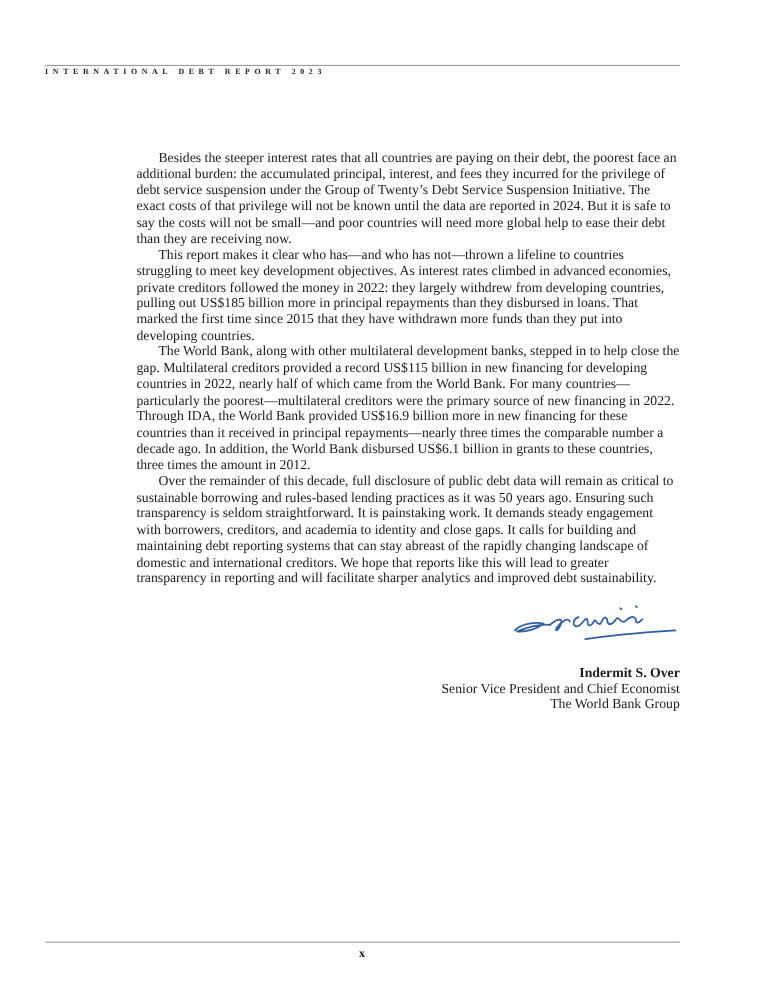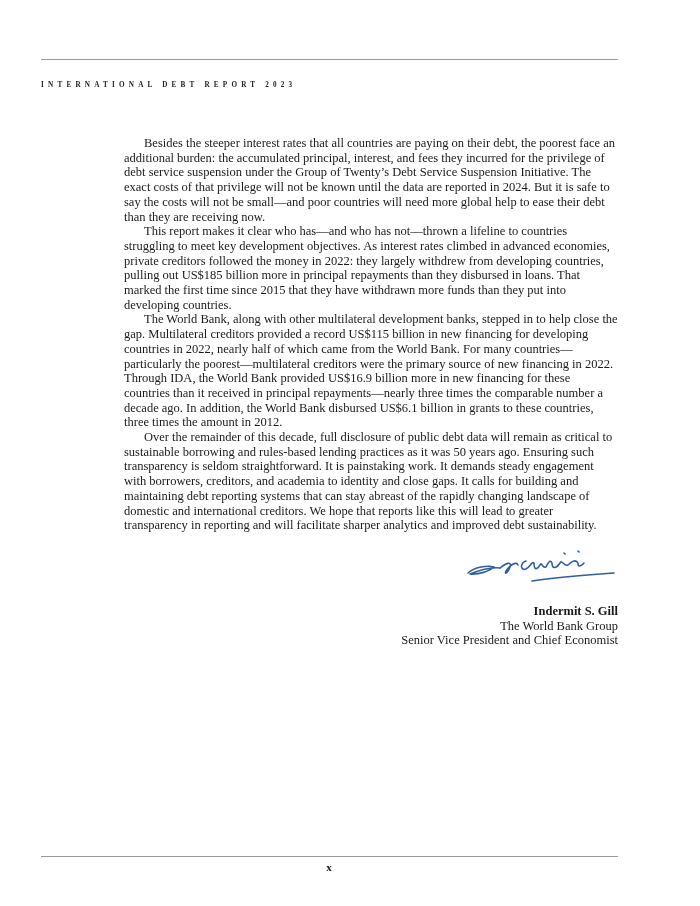--- a/index.html
+++ b/index.html
@@ -1,18 +1,18 @@
 <!DOCTYPE html>
 <html><head>
   <meta charset="utf-8">
   <style>
     html, body { margin: 0; padding: 0; background: #ffffff; }
     body { width: 700px; height: 906px; position: relative; overflow: hidden; font-family: "Liberation Serif", "DejaVu Serif", serif; color: #1a1a1a; }
     .header-rule { position: absolute; left: 41px; top: 59px; width: 577px; height: 1px; background: #9a9a9a; }
-    .running-head { position: absolute; left: 41px; top: 61px; font-size: 7.2px; font-weight: bold; letter-spacing: 4.2px; color: #222; white-space: nowrap; margin-top: 20px; }
+    .running-head { position: absolute; left: 41px; top: 61px; font-size: 7.2px; font-weight: bold; letter-spacing: 4.2px; color: #222; white-space: nowrap; }
     .body-text { position: absolute; left: 124px; top: 136px; width: 494px; font-size: 12.5px; line-height: 14.7px; color: #1a1a1a; }
     .body-text p { margin: 0; text-indent: 20px; text-align: left; }
     .signature { position: absolute; left: 460px; top: 545px; width: 160px; height: 40px; }
     .sign-block { position: absolute; right: 82px; top: 604px; text-align: right; font-size: 12.5px; line-height: 14.6px; }
     .sign-name { font-weight: bold; }
     .footer-rule { position: absolute; left: 41px; top: 856px; width: 577px; height: 1px; background: #9a9a9a; }
     .page-number { position: absolute; left: 0; width: 658px; top: 861px; text-align: center; font-size: 11px; font-weight: bold; }
   </style>
 </head>
 <body>
@@ -32,19 +32,19 @@
     <path d="M8 28 C 14 22, 28 20, 34 22 C 30 26, 18 30, 10 29 C 20 25, 32 22, 40 23"></path>
     <path d="M40 23 C 46 18, 52 16, 50 22 C 48 28, 44 30, 46 26 C 50 20, 56 16, 58 20"></path>
     <path d="M66 16 C 60 18, 60 26, 66 24 C 70 22, 72 16, 74 18 C 74 24, 76 26, 80 20 C 82 16, 82 24, 86 22 C 88 18, 90 14, 92 18 C 92 24, 96 24, 100 18 C 102 14, 104 22, 108 20 C 112 16, 116 14, 118 18 C 118 22, 120 22, 124 18"></path>
     <path d="M104 8 L 105 9"></path>
     <path d="M118 6 L 119 7"></path>
     <path d="M72 36 C 96 32, 124 30, 154 28"></path>
   </g>
 </svg>
 
 <div class="sign-block">
-  <div class="sign-name">Indermit S. Gill</div>
+  <div class="sign-name">Indermit S. Over</div>
+  <div>Senior Vice President and Chief Economist</div>
   <div>The World Bank Group</div>
-  <div>Senior Vice President and Chief Economist</div>
 </div>
 
 <div class="footer-rule"></div>
 <div class="page-number">x</div>
 
 </body></html>

